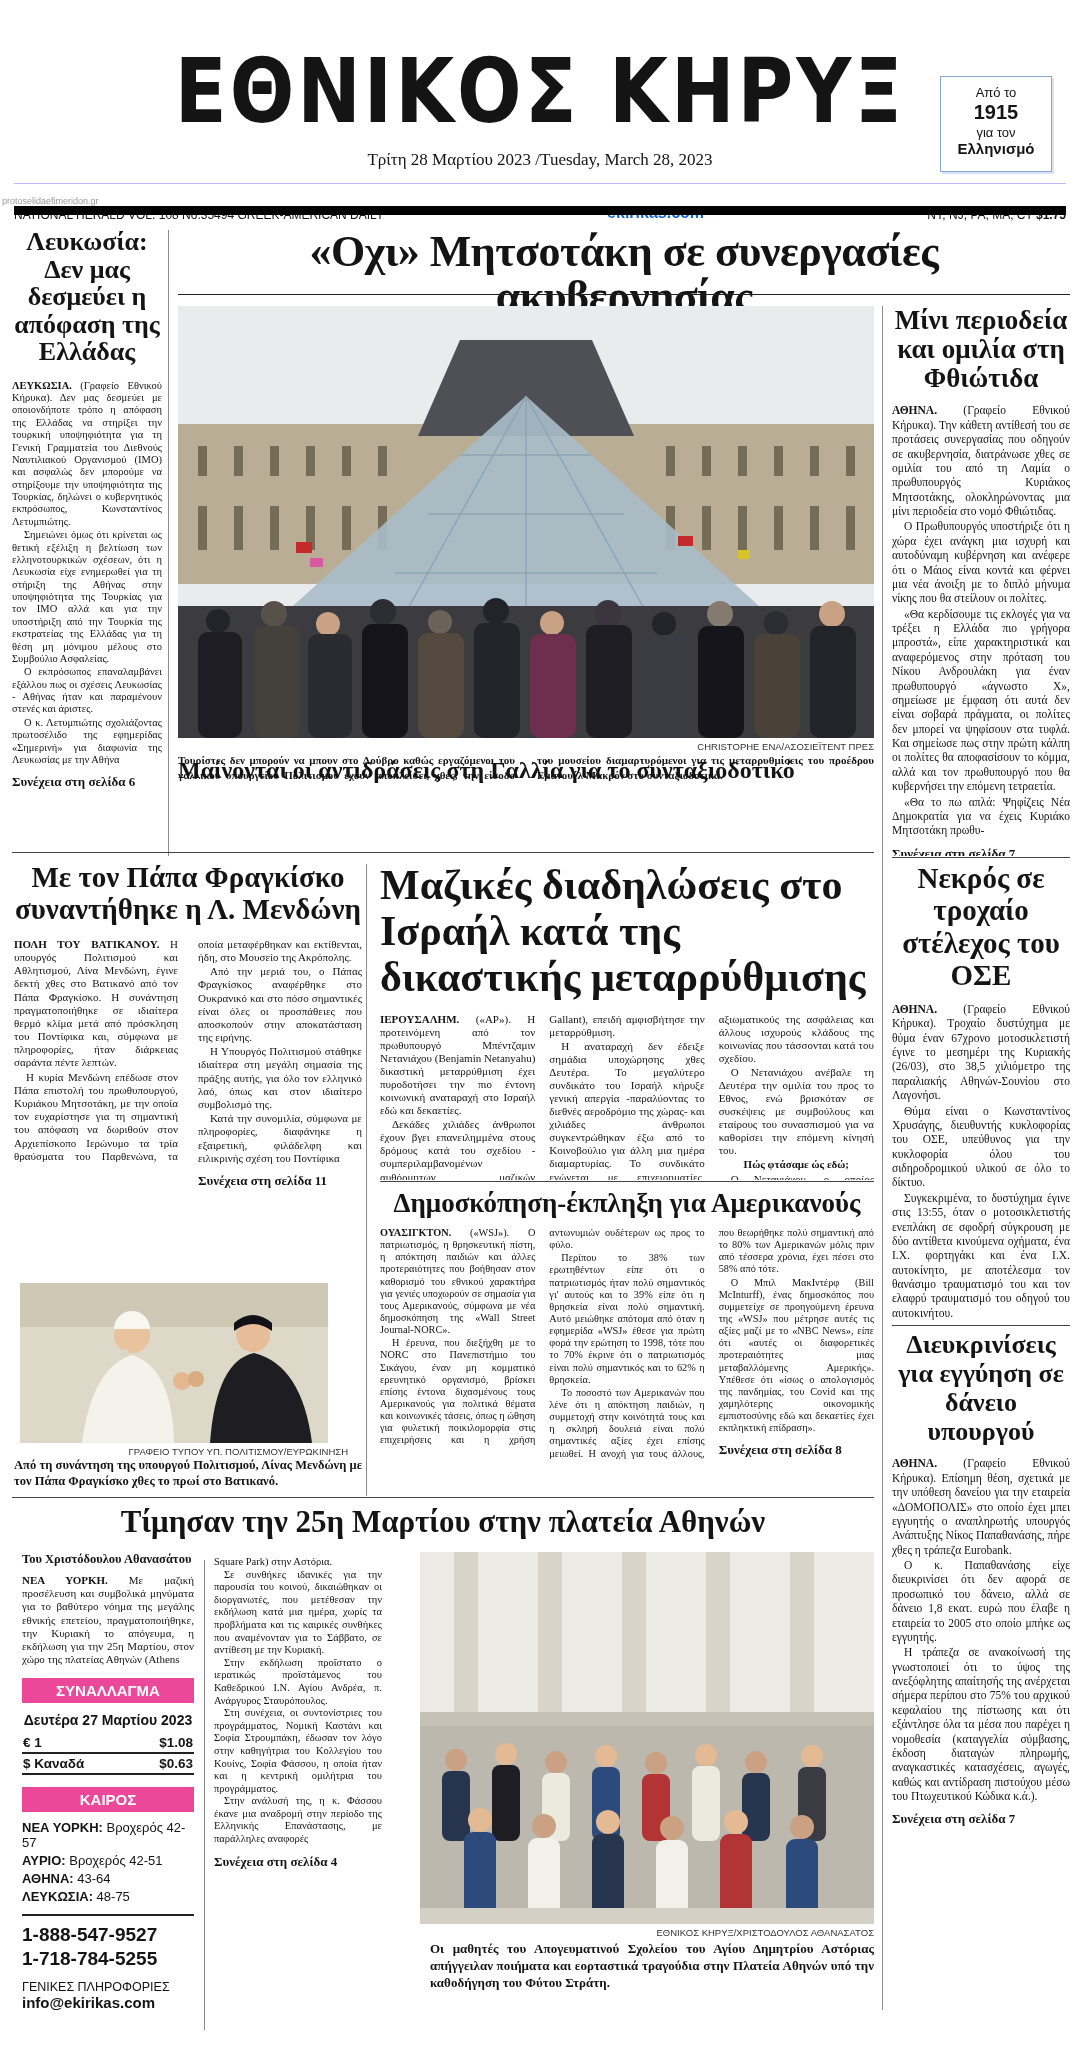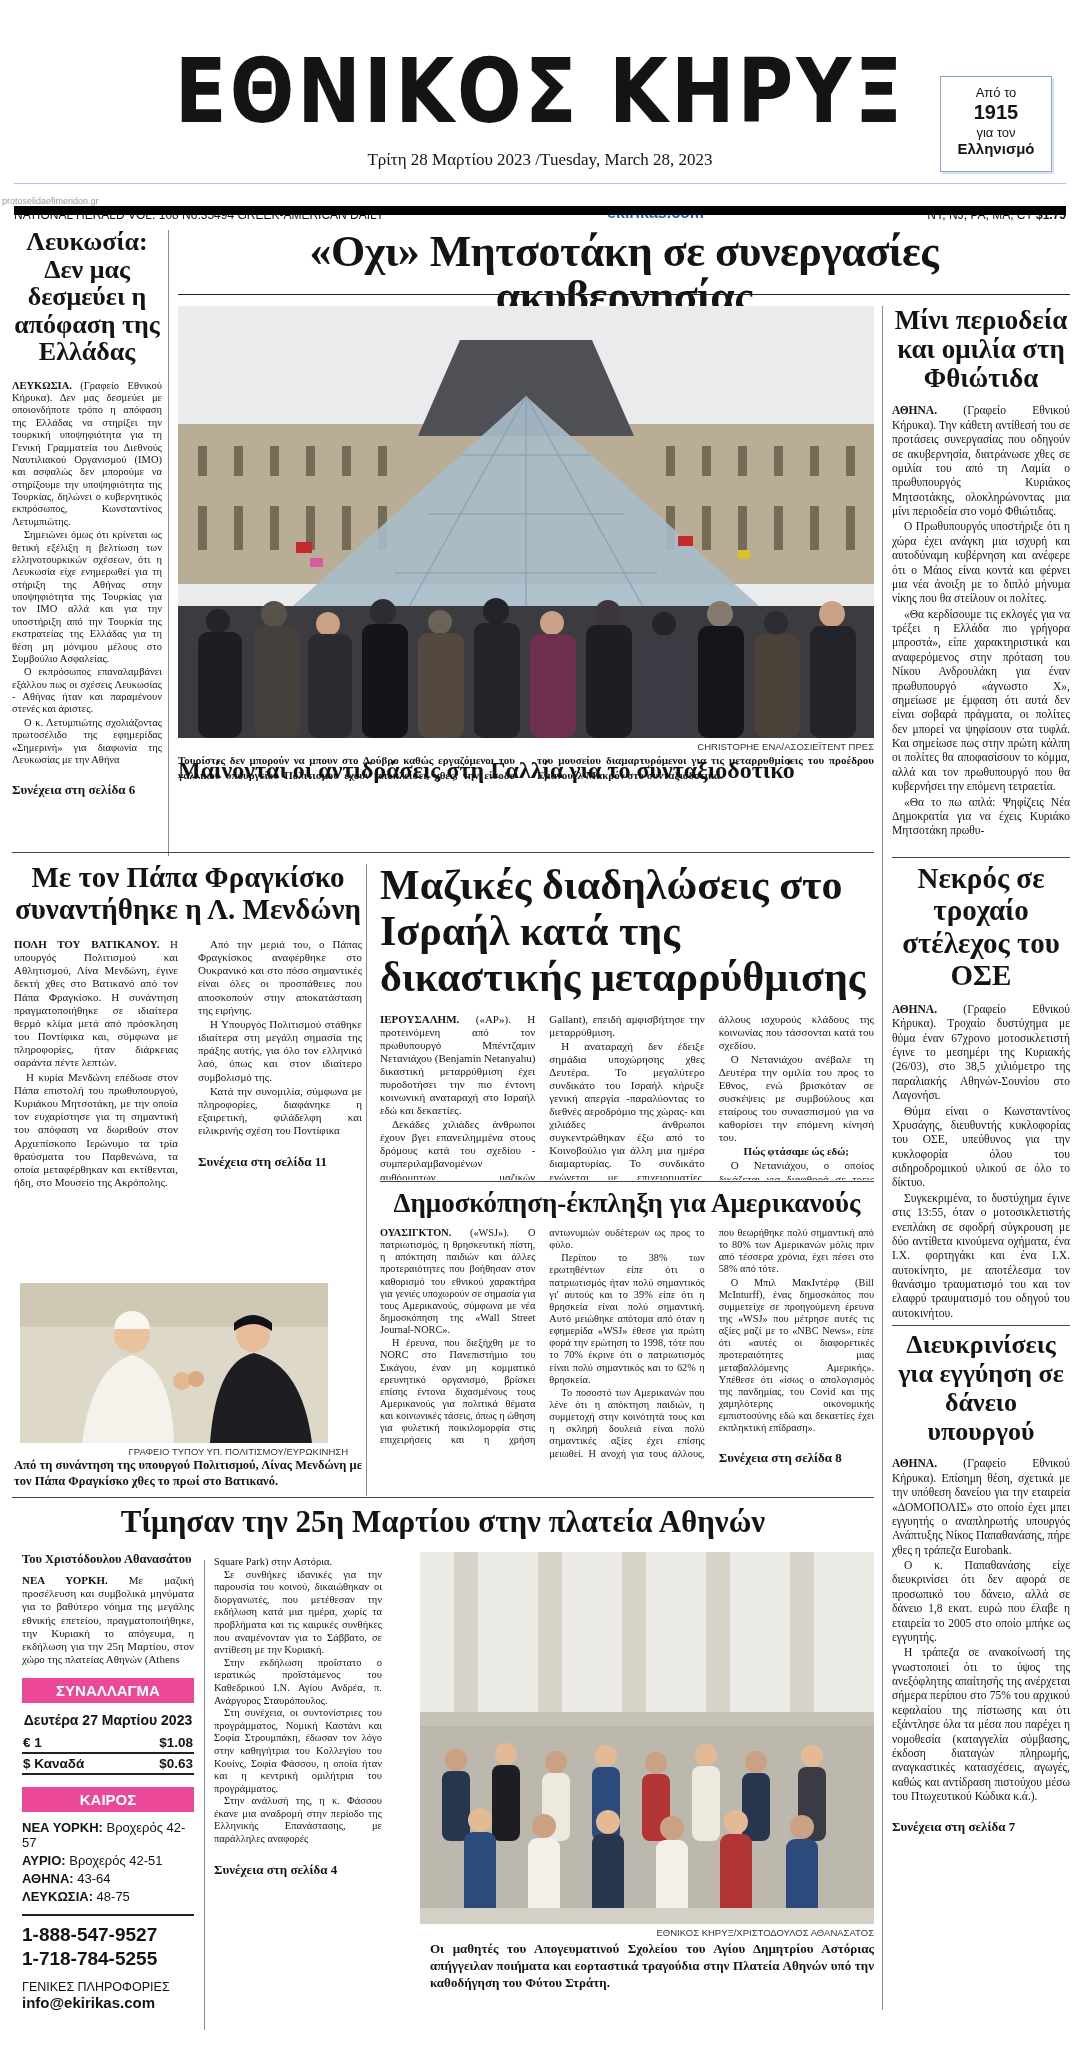--- a/index.html
+++ b/index.html
@@ -22,21 +22,21 @@
            display:flex;justify-content:space-between;align-items:flex-end;padding-top:20px;
            font:12px "Liberation Sans",sans-serif}
   .site-link{color:#1a66cc;font-weight:bold;font-size:16px}
   .price b{font-weight:bold}
   .blackbar{position:absolute;top:206px;left:14px;right:14px;height:9px;background:#000}
   
   h2{margin:0;font-weight:bold}
   .body p{margin:0 0 1px 0;text-align:justify;text-indent:12px}
   .body p.first{text-indent:0}
   .lead{font-weight:bold}
-  .cont{font-weight:bold;margin-top:16px;font-size:13px}
+  .cont{font-weight:bold;margin-top:8px;font-size:13px}
   .vrule{position:absolute;width:1px;background:#8d8d8d}
   .hrule{position:absolute;height:1px;background:#444}
   .credit{font:9.5px "Liberation Sans",sans-serif;color:#333;text-align:right}
   .photo{position:absolute;overflow:hidden;background:#ddd}
   .photo svg{display:block;width:100%;height:100%}
   
   .cyprus{position:absolute;top:228px;left:12px;width:150px;height:632px;overflow:hidden}
   .cyprus h2{font-size:26px;line-height:1.06;text-align:center;margin-bottom:14px}
   .cyprus .body{font-size:10.5px;line-height:1.18}
   .main-head{position:absolute;top:230px;left:178px;width:892px;text-align:center;

